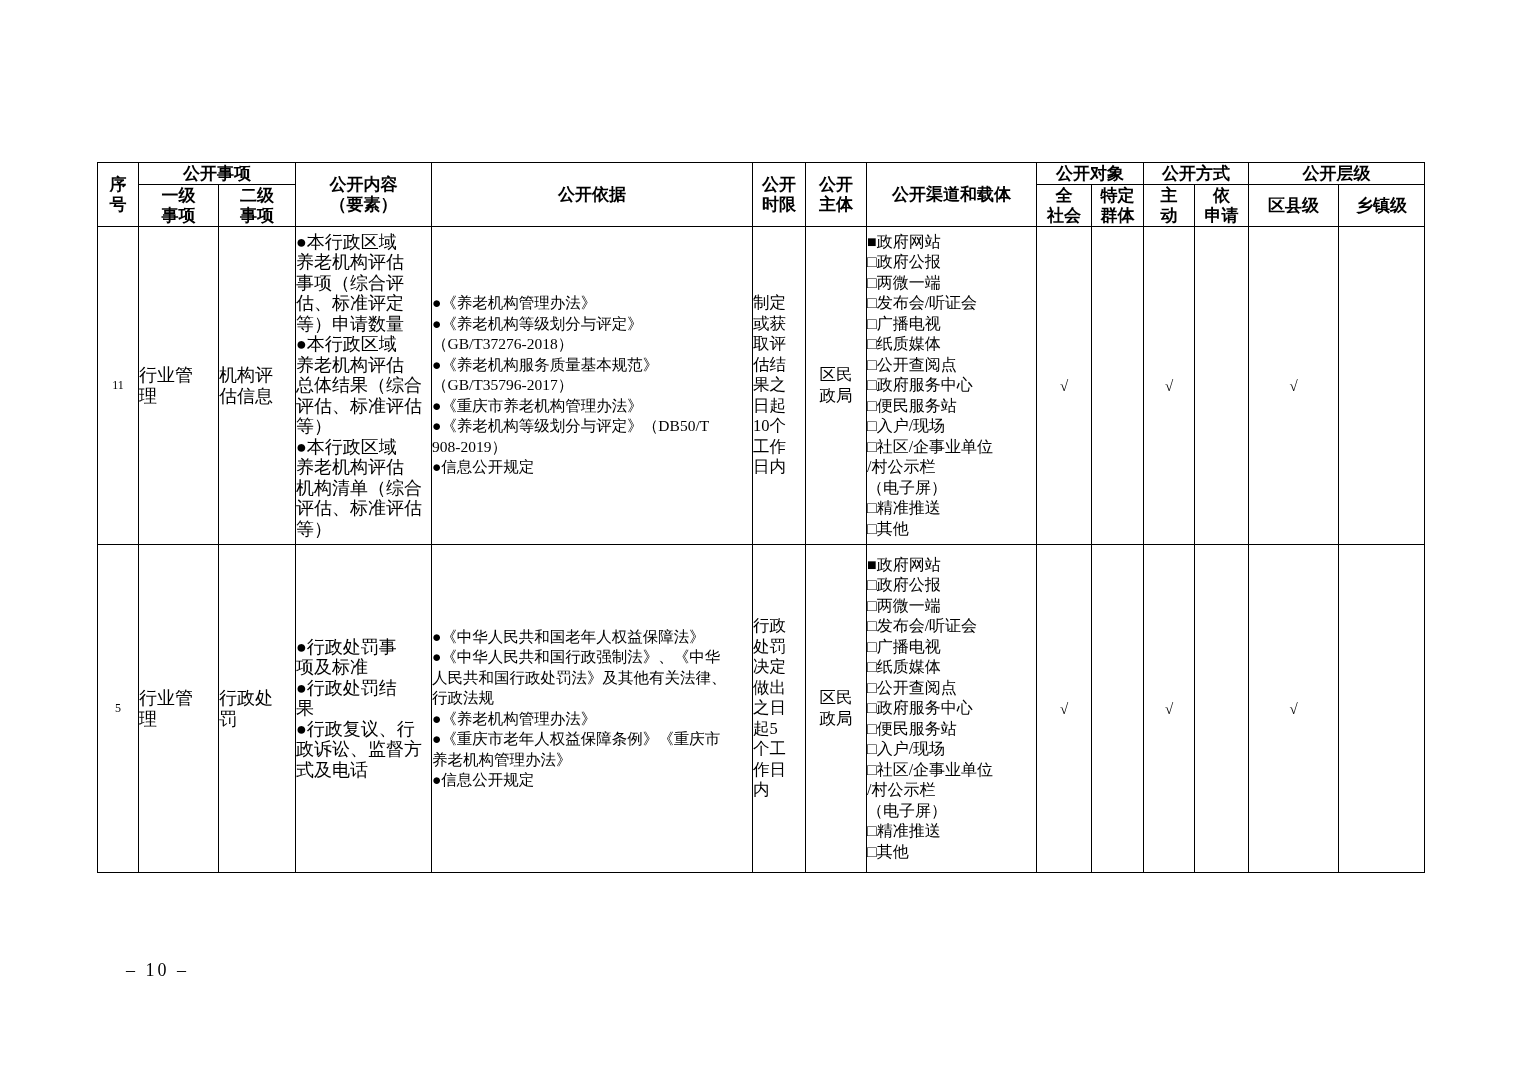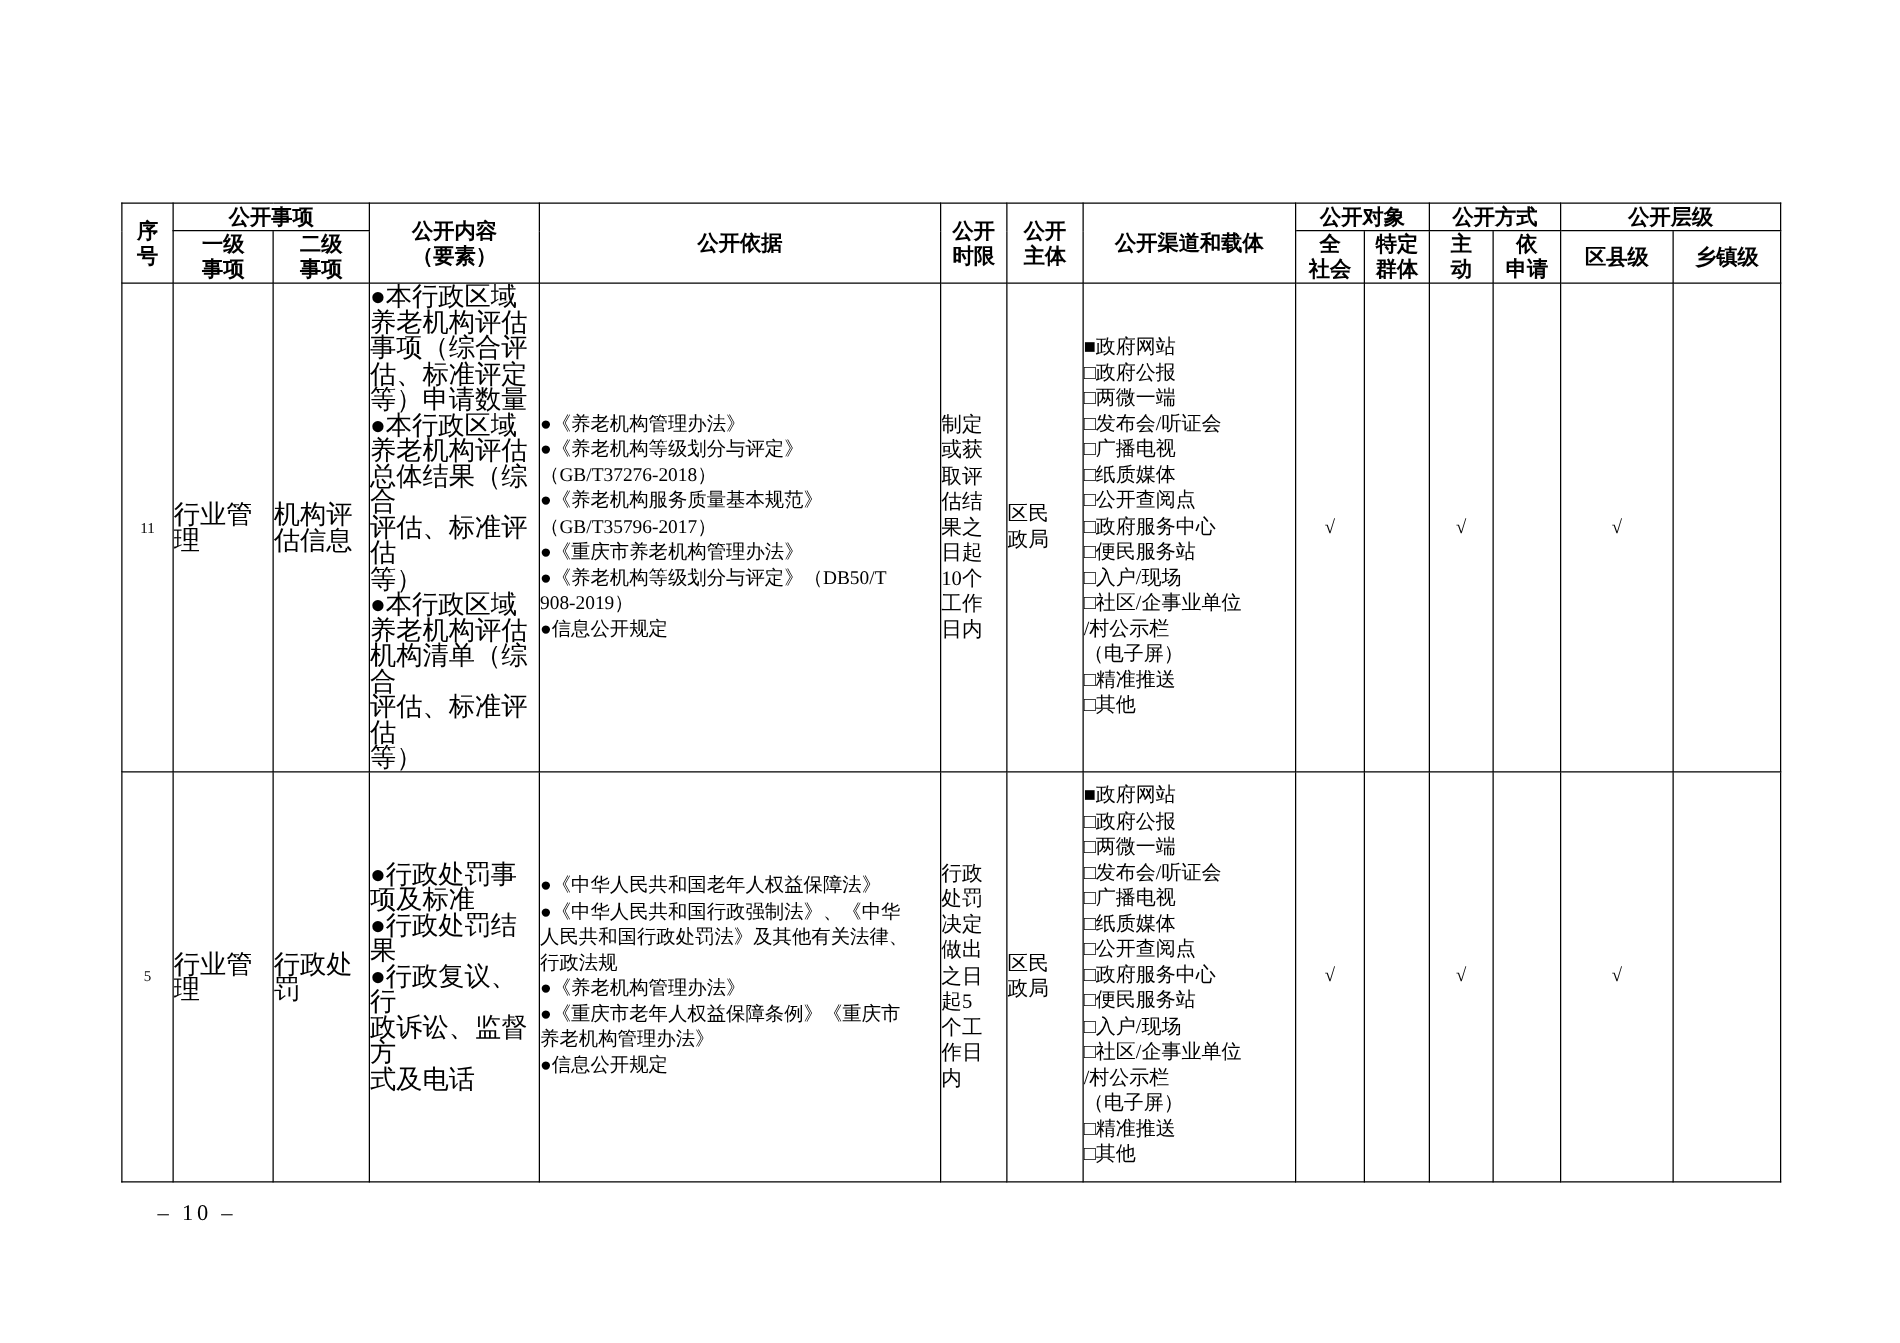--- a/index.html
+++ b/index.html
@@ -43,40 +43,40 @@
   tr.row-11    { height: 318px; }
   tr.row-12    { height: 328px; }
 
   td.c-seq {
     text-align: center;
     font-size: 12px;
     line-height: 20.5px;
   }
   td.c-txt {
     text-align: left;
-    font-size: 21px;
+    font-size: 18px;
     line-height: 20.5px;
     padding: 3px 3px 3px 8px;
   }
   td.c-basis {
     text-align: left;
     font-size: 15.5px;
     line-height: 20.5px;
     padding: 3px 4px 3px 8px;
     margin-left: 15px;
   }
   td.c-narrow {
     text-align: left;
     font-size: 16.5px;
     line-height: 20.5px;
     padding: 2px 2px 2px 7px;
     margin-left: 48px;
   }
   td.c-subject {
-    text-align: left;
+    text-align: center;
     font-size: 16.5px;
     line-height: 20.5px;
     padding: 2px 2px 2px 13px;
   }
   td.c-channels {
     text-align: left;
     font-size: 16px;
     line-height: 20.5px;
     padding: 3px 2px 3px 9px;
     margin-top: 33px;

